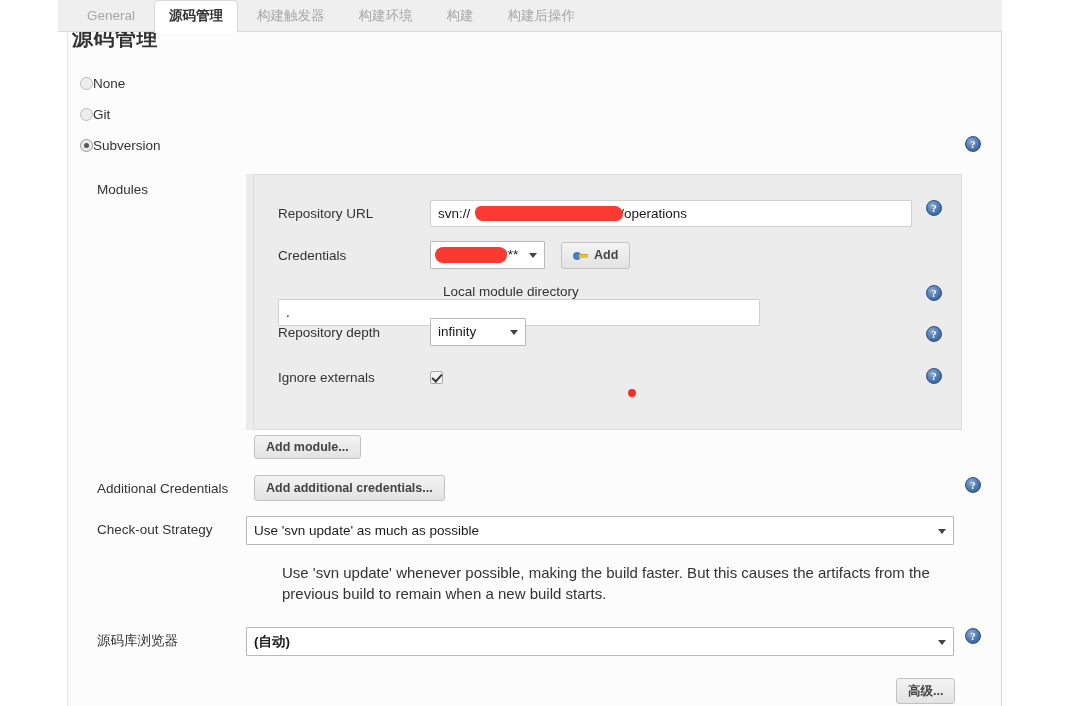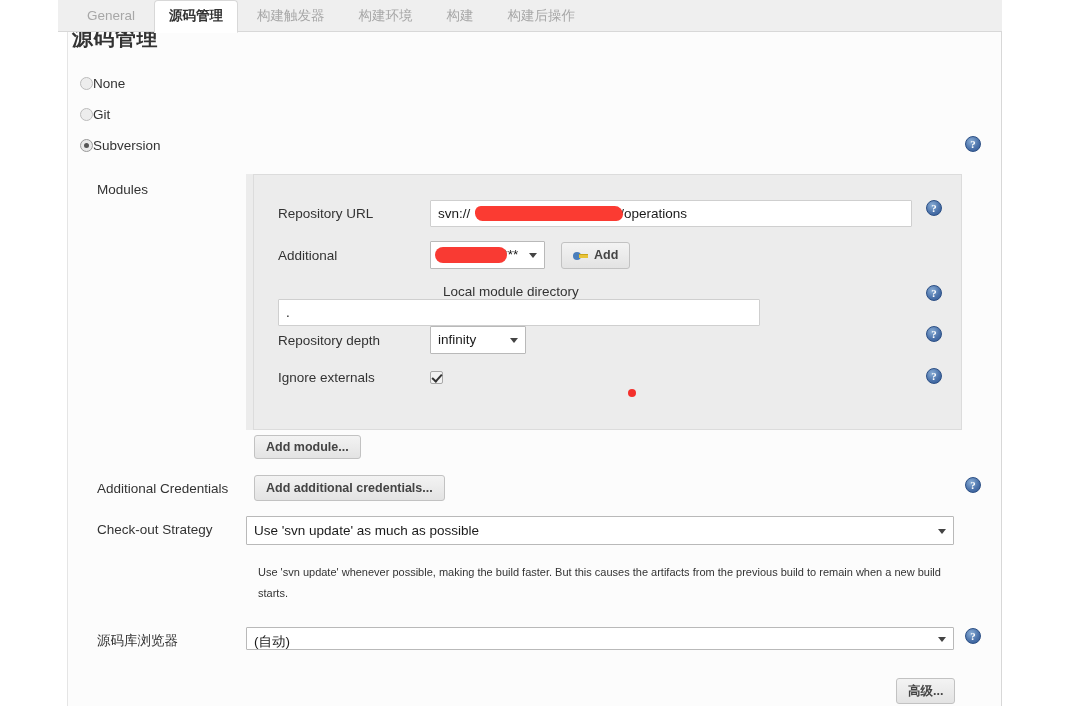--- a/index.html
+++ b/index.html
@@ -316,24 +316,25 @@
     position: absolute;
     width: 8px;
     height: 8px;
     border-radius: 50%;
     background: #f4302c;
   }
 
   
   .help-text {
     position: absolute;
-    font-size: 11px;
+    font-size: 15px;
     color: #333333;
     line-height: 21px;
     width: 706px;
+    margin-left: 24px;
   }
 </style>
 </head>
 <body>
 
 <div id="screen">
 
   <div class="content-panel"></div>
   <div class="left-rail"></div>
 
@@ -372,38 +373,38 @@
 
     <div class="inner-row" style="top:26px;">
       <span class="inner-label">Repository URL</span>
       <span class="text-input" style="width:482px; position:relative;">
         <span>svn://</span><span style="display:inline-block;width:150px;"></span><span>/operations</span>
         <span class="redact scribble" style="left:44px; top:5px; width:148px; height:15px;"></span>
       </span>
     </div>
 
     <div class="inner-row" style="top:67px;">
-      <span class="inner-label">Additional</span>
+      <span class="inner-label">Credentials</span>
       <span class="select-box" style="width:115px; position:relative;">
         <span style="display:inline-block;width:54px;"></span><span>*****</span>
         <span class="redact" style="left:4px; top:5px; width:72px; height:16px;"></span>
         <span class="caret"></span>
       </span>
       <span class="btn bold" style="margin-left:16px; height:27px;">
         <span class="key-icon"></span>
         <span>Add</span>
       </span>
     </div>
 
     <div class="inner-row" style="top:110px;flex-direction:column;">
       <span class="inner-label">Local module directory</span>
       <span class="text-input" style="width:482px;">.</span>
     </div>
 
-    <div class="inner-row" style="top:152px;align-items:center;">
+    <div class="inner-row" style="top:144px;align-items:center;">
       <span class="inner-label">Repository depth</span>
       <span class="select-box" style="width:96px;">
         <span>infinity</span>
         <span class="caret"></span>
       </span>
     </div>
 
     <div class="inner-row" style="top:196px;">
       <span class="inner-label">Ignore externals</span>
       <span class="checkbox checked"></span>
@@ -424,21 +425,21 @@
   <div class="help-icon" style="left:965px; top:477px;">?</div>
 
   <div class="outer-label" style="left:97px; top:522px;">Check-out Strategy</div>
   <div class="select-box" style="position:absolute; left:246px; top:516px; width:708px; height:29px; line-height:27px;">
     <span>Use 'svn update' as much as possible</span>
     <span class="caret"></span>
   </div>
   <div class="help-text" style="left:258px; top:562px;">Use 'svn update' whenever possible, making the build faster. But this causes the artifacts from the previous build to remain when a new build starts.</div>
 
   <div class="outer-label" style="left:97px; top:632px;">源码库浏览器</div>
-  <div class="select-box" style="position:absolute; left:246px; top:627px; width:708px; height:23px; line-height:27px;">
+  <div class="select-box" style="position:absolute; left:246px; top:627px; width:708px; height:29px; line-height:27px;font-weight:bold;">
     <span>(自动)</span>
     <span class="caret"></span>
   </div>
   <div class="help-icon" style="left:965px; top:628px;">?</div>
 
   <div class="btn bold" style="position:absolute; left:896px; top:678px; height:26px;">高级...</div>
 
 </div>
 
 </body></html>

